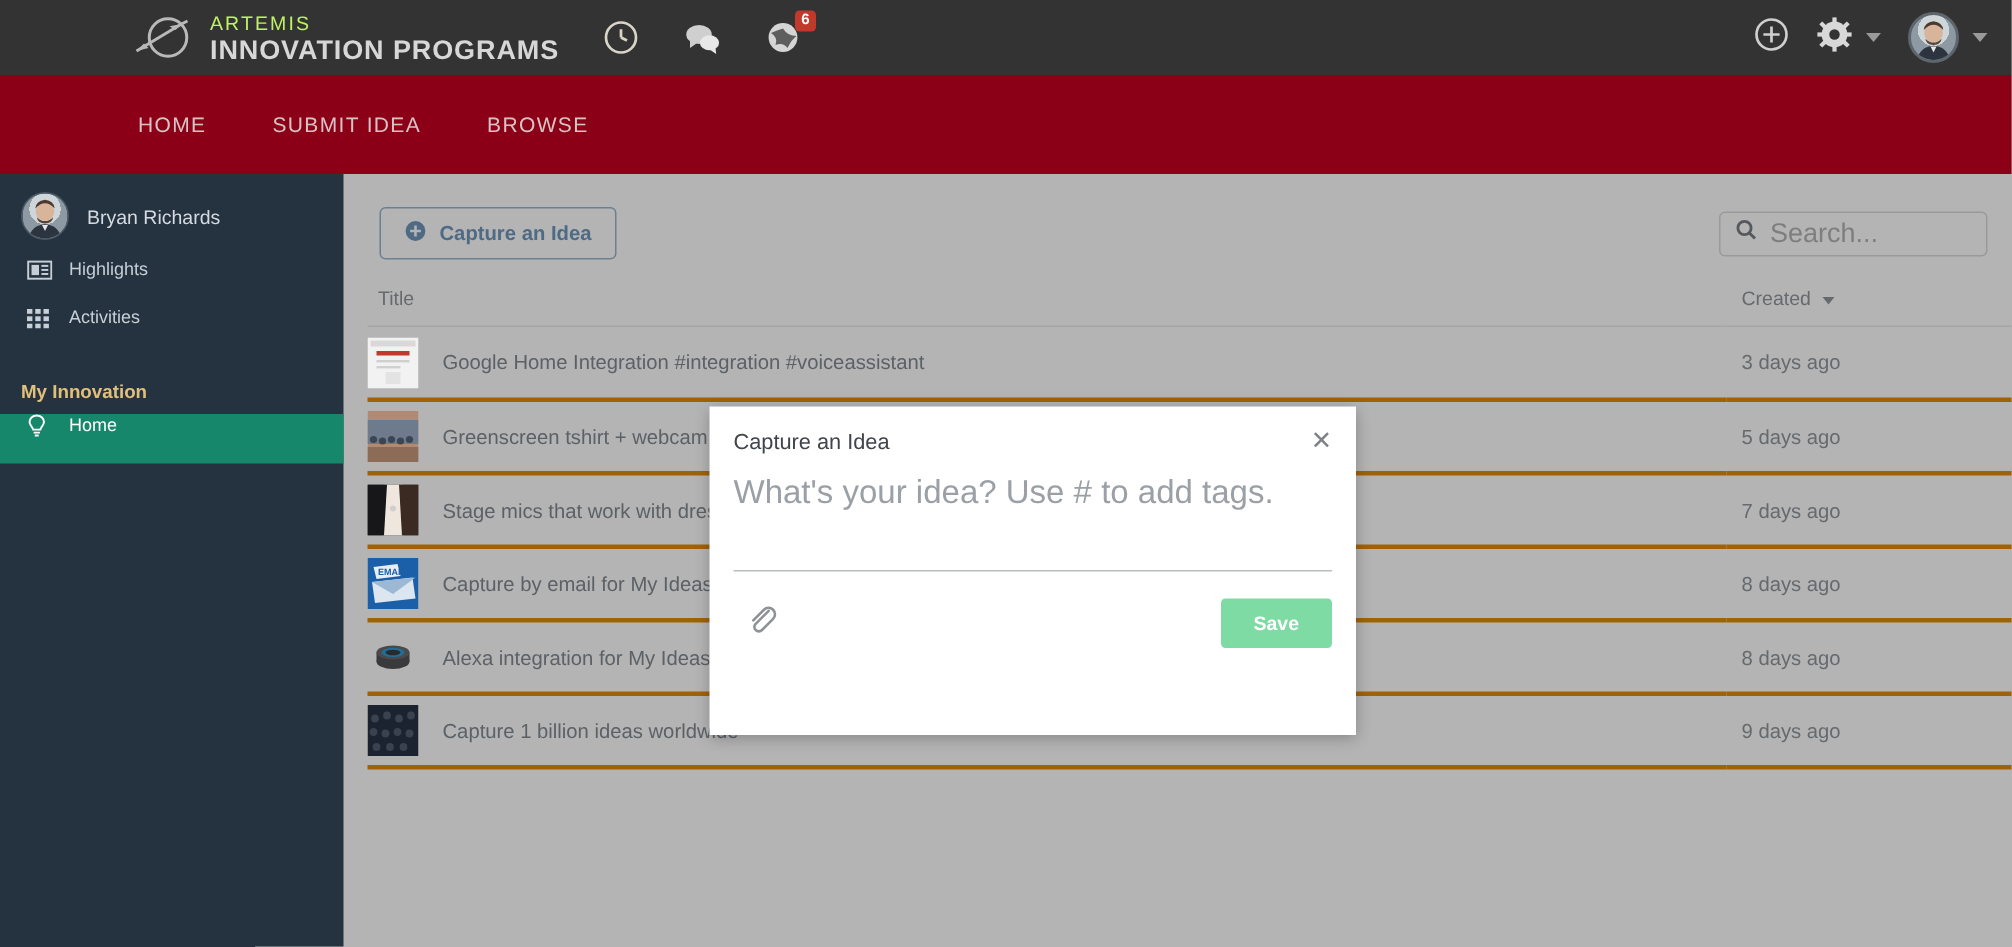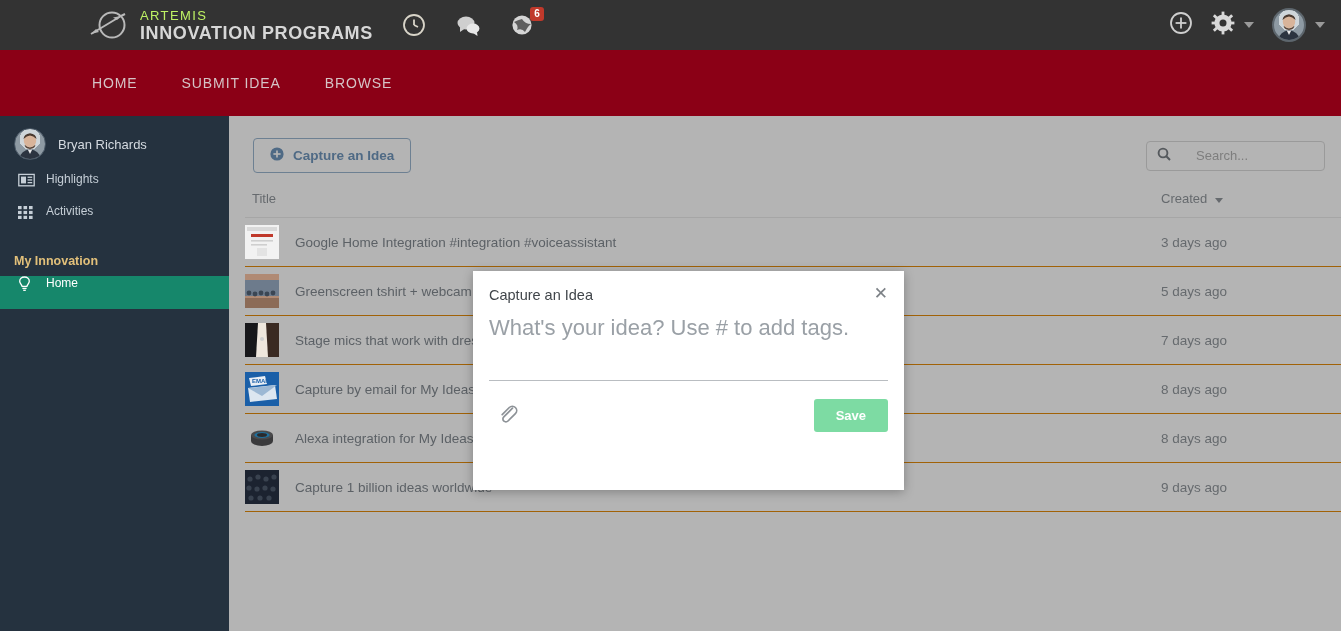--- a/index.html
+++ b/index.html
@@ -90,30 +90,30 @@
     display: flex; align-items: center; gap: 9px;
     border: 1px solid #6d8092; border-radius: 4px;
     padding: 8px 16px; color: #4f6a85; font-size: 13.5px; font-weight: bold;
     background: transparent; cursor: pointer;
   }
   .list-search {
     margin-left: auto; width: 179px; height: 30px;
     border: 1px solid #9a9a9a; border-radius: 4px;
     display: flex; align-items: center; padding: 0 10px;
   }
-  .list-search .ph { font-size: 13px; color: #7e7e7e; margin-left: 25px; }
+  .list-search .ph { font-size: 18px; color: #7e7e7e; margin-left: 9px; }
 
   table.ideas { width: 1096px; margin: 18px 0 0 16px; border-collapse: collapse; }
   table.ideas th {
     text-align: left; font-size: 13px; font-weight: normal; color: #666a6e;
     padding: 0 0 11px 0; border-bottom: 1px solid #a6a6a6;
   }
   table.ideas th.c-title { padding-left: 7px; }
   table.ideas th.c-created { padding-left: 10px; width: 190px; }
-  table.ideas td { border-bottom: 1px solid #a16207; height: 49px; }
+  table.ideas td { border-bottom: 3px solid #a16207; height: 49px; }
   .cell-title { display: flex; align-items: center; }
   .thumb { width: 34px; height: 34px; margin-right: 16px; flex: 0 0 34px; border-radius: 1px; }
   .t-title { font-size: 13.5px; color: #5c6166; }
   .t-created { font-size: 13.5px; color: #666a6e; padding-left: 10px; }
 
   
   .modal {
     position: absolute; left: 473px; top: 271px; width: 431px; height: 219px;
     background: #ffffff; box-shadow: 0 2px 10px rgba(0,0,0,.28); z-index: 30;
   }

